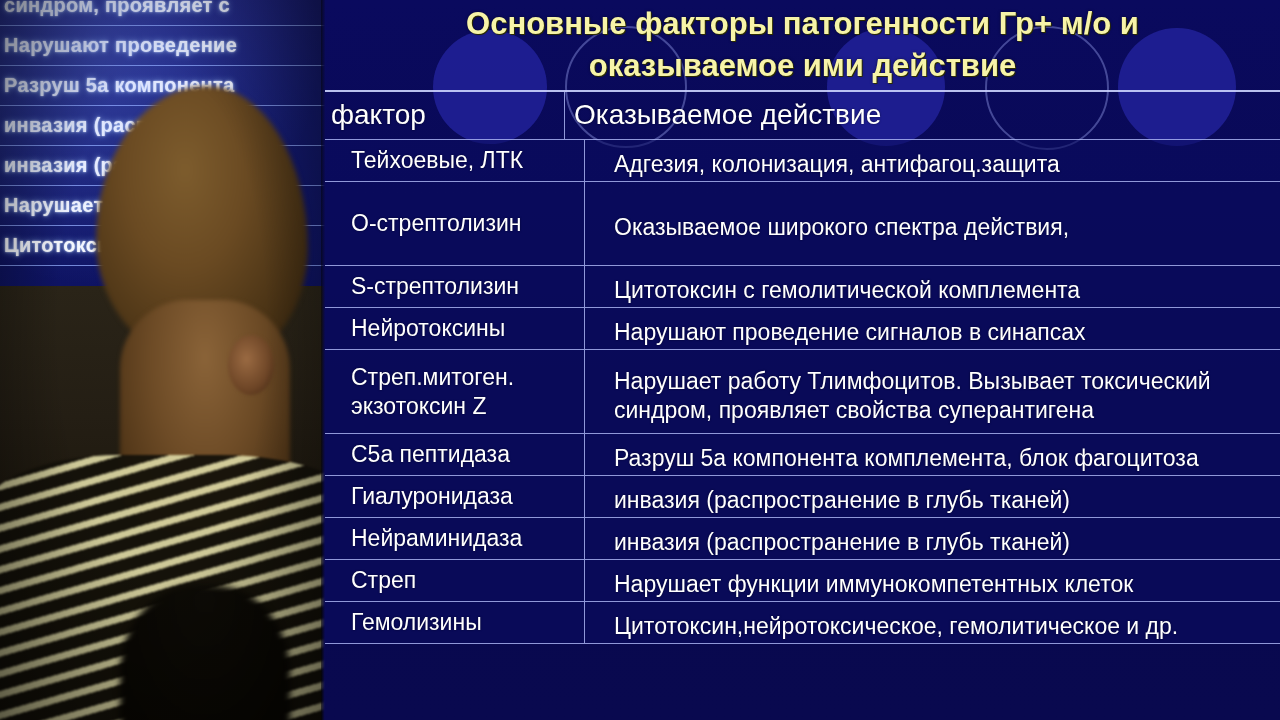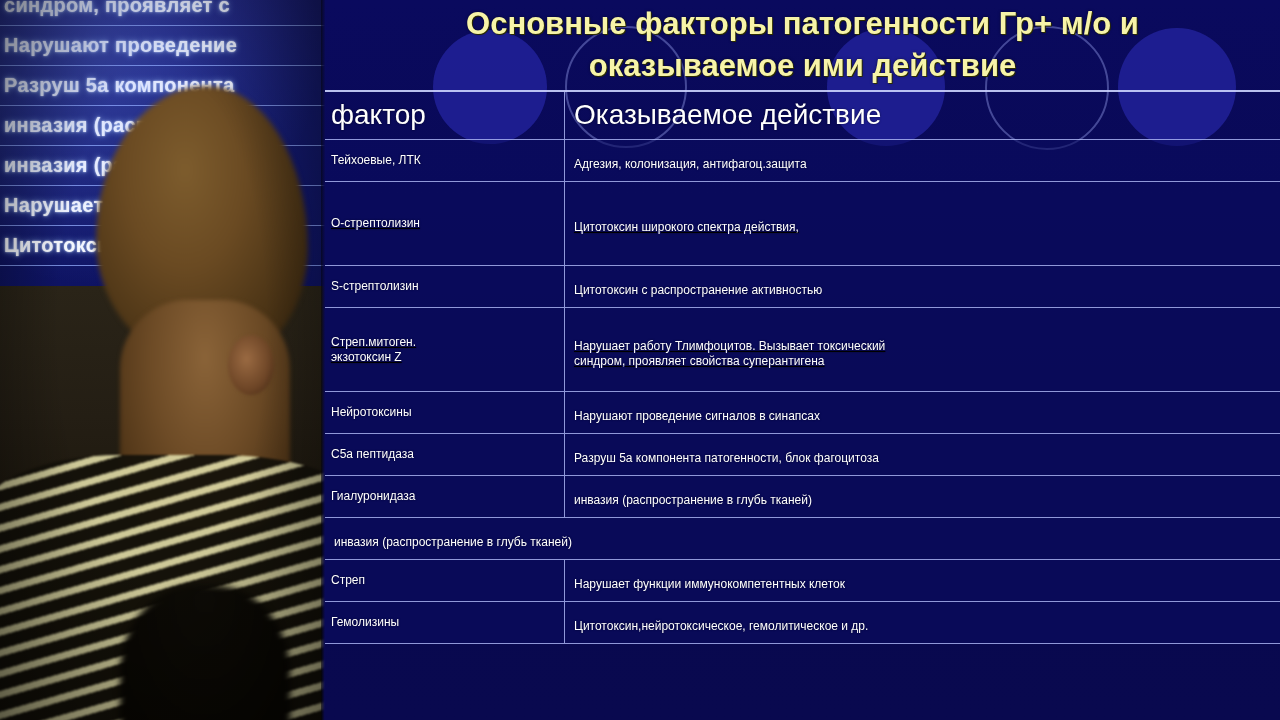--- a/index.html
+++ b/index.html
@@ -214,27 +214,28 @@
   }
   .trow.head-row .cell-factor,
   .trow.head-row .cell-action {
     font-size: 28px;
     padding-top: 2px;
     padding-bottom: 2px;
     text-shadow: 0 0 2px rgba(0,0,0,0.6);
   }
   .trow.body-row .cell-factor,
   .trow.body-row .cell-action {
-    font-size: 12px;
+    font-size: 23px;
     text-shadow: 0 0 2px rgba(0,0,0,0.55);
+    margin-left: 20px;
   }
   .line { white-space: nowrap; line-height: 1.22; }
   .h-row  { height: 50px; }
   .r1     { height: 42px; }
-  .r2     { height: 84px; text-decoration: underline; }
+  .r2     { height: 84px; }
 </style>
 </head>
 <body>
 
 <div id="screen">
 
   <div id="video-panel">
 
     <div id="projected-screen">
       <div class="proj-row partial">синдром, проявляет с</div>
@@ -291,73 +292,76 @@
         <div class="cell-action">
           <span class="line">Адгезия, колонизация, антифагоц.защита</span>
         </div>
       </div>
 
       <div class="trow body-row r2">
         <div class="cell-factor">
           <span class="line">O-стрептолизин</span>
         </div>
         <div class="cell-action">
-          <span class="line">Цитотоксин широкого спектра действия,</span>
+          <span class="line">Оказываемое широкого спектра действия,</span>
         </div>
       </div>
 
       <div class="trow body-row r1">
         <div class="cell-factor">
           <span class="line">S-стрептолизин</span>
         </div>
         <div class="cell-action">
-          <span class="line">Цитотоксин с распространение активностью</span>
-        </div>
-      </div>
-
+          <span class="line">Цитотоксин с гемолитической комплемента</span>
+        </div>
+      </div>
+
+
+      <div class="trow body-row r1">
+        <div class="cell-factor">
+          <span class="line">Нейротоксины</span>
+        </div>
+        <div class="cell-action">
+          <span class="line">Нарушают проведение сигналов в синапсах</span>
+        </div>
+      </div>
 
       <div class="trow body-row r2">
         <div class="cell-factor">
           <span class="line">Стреп.митоген.</span>
           <span class="line">экзотоксин Z</span>
         </div>
         <div class="cell-action">
           <span class="line">Нарушает работу Тлимфоцитов. Вызывает токсический</span>
           <span class="line">синдром, проявляет свойства суперантигена</span>
         </div>
       </div>
 
       <div class="trow body-row r1">
         <div class="cell-factor">
-          <span class="line">Нейротоксины</span>
-        </div>
-        <div class="cell-action">
-          <span class="line">Нарушают проведение сигналов в синапсах</span>
-        </div>
-      </div>
-
-      <div class="trow body-row r1">
-        <div class="cell-factor">
           <span class="line">С5а пептидаза</span>
         </div>
         <div class="cell-action">
-          <span class="line">Разруш 5а компонента патогенности, блок фагоцитоза</span>
+          <span class="line">Разруш 5а компонента комплемента, блок фагоцитоза</span>
         </div>
       </div>
 
       <div class="trow body-row r1">
         <div class="cell-factor">
           <span class="line">Гиалуронидаза</span>
         </div>
         <div class="cell-action">
           <span class="line">инвазия (распространение в глубь тканей)</span>
         </div>
       </div>
 
       <div class="trow body-row r1">
+        <div class="cell-factor">
+          <span class="line">Нейраминидаза</span>
+        </div>
         <div class="cell-action">
           <span class="line">инвазия (распространение в глубь тканей)</span>
         </div>
       </div>
 
       <div class="trow body-row r1">
         <div class="cell-factor">
           <span class="line">Стреп</span>
         </div>
         <div class="cell-action">

